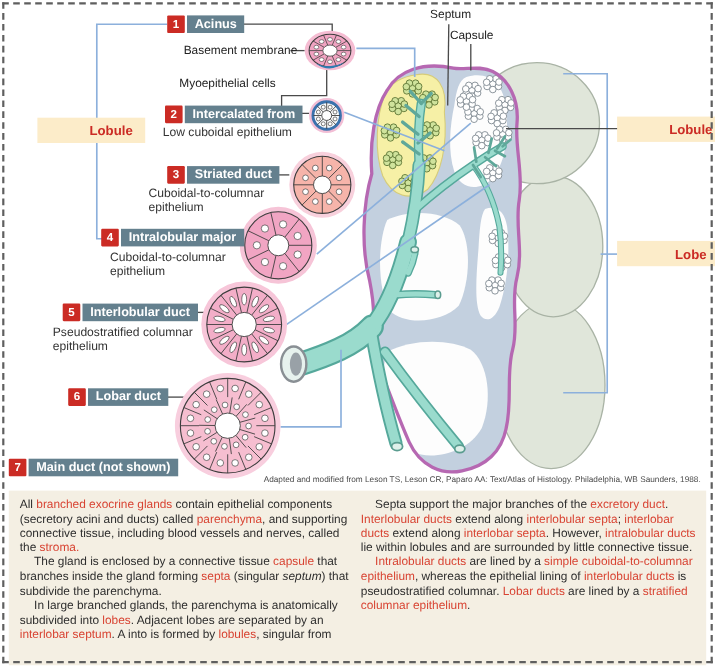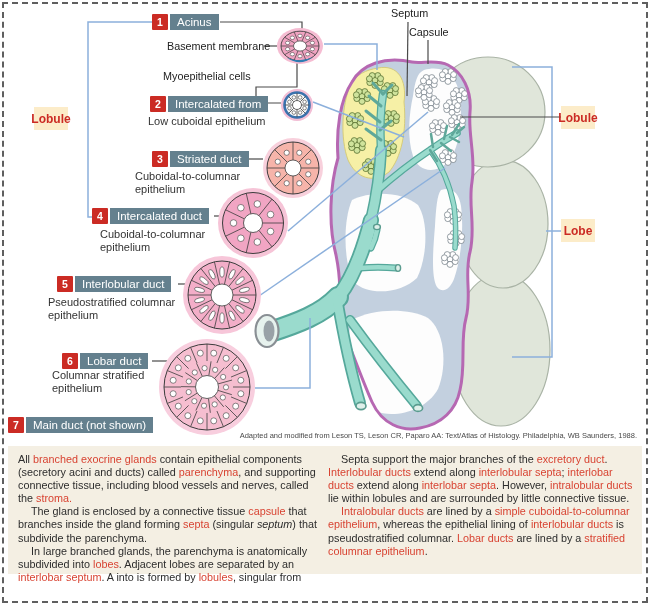--- a/index.html
+++ b/index.html
@@ -5,30 +5,30 @@
   html,body{margin:0;padding:0;background:#fff;}
   #stage{position:relative;width:650px;height:605px;background:#ffffff;
          font-family:"Liberation Sans",sans-serif;overflow:hidden;}
   .dashed-border{position:absolute;inset:2px;border:2px dashed #5f5f5f;
          pointer-events:none;z-index:30;}
   svg.canvas{position:absolute;left:0;top:0;z-index:1;}
   .struct{position:absolute;display:flex;align-items:stretch;gap:2px;z-index:5;}
   .num{width:16px;height:16px;background:#cb2b24;color:#fff;font-size:10.5px;
        font-weight:bold;display:flex;align-items:center;justify-content:center;
        border-radius:1px;}
-  .tag{background:#64808e;color:#fff;font-size:11.5px;font-weight:normal;
+  .tag{background:#64808e;color:#fff;font-size:11.5px;font-weight:bold;
        padding:1px 7px;display:flex;align-items:center;white-space:nowrap;}
   .sub{position:absolute;font-size:11px;color:#333;
        line-height:12.5px;z-index:5;}
   .ann{position:absolute;font-size:10.8px;color:#222;z-index:5;white-space:nowrap;}
-  .callout{position:absolute;width:34px;height:23px;background:#fcecc9;color:#cb2b24;
+  .callout{position:absolute;width:62px;height:23px;background:#fcecc9;color:#cb2b24;
        font-weight:bold;font-size:12px;display:flex;align-items:center;
-       justify-content:center;z-index:5;}
+       justify-content:center;z-index:5;padding-left:36px;}
   .attr{position:absolute;right:13px;top:431px;font-size:7.5px;color:#4a4a4a;z-index:5;}
-  .panel{position:absolute;left:8px;top:446px;width:634px;height:128px;
+  .panel{position:absolute;left:8px;top:446px;width:634px;height:160px;
        background:#f4efe3;z-index:4;}
   .col{position:absolute;top:7px;font-size:10.8px;line-height:13.1px;color:#2d2d2d;}
   .col p{margin:0;}
   .col p.ind{text-indent:13px;}
   .colL{left:10px;width:303px;}
   .colR{left:320px;width:306px;}
   .r{color:#d84332;}
   .i{font-style:italic;}
 </style>
 </head>
@@ -508,40 +508,39 @@
   <div class="struct" style="left:150px;top:96px">
     <span class="num">2</span>
     <span class="tag">Intercalated from</span>
   </div>
   <div class="struct" style="left:152px;top:151px">
     <span class="num">3</span>
     <span class="tag">Striated duct</span>
   </div>
   <div class="struct" style="left:92px;top:208px">
     <span class="num">4</span>
-    <span class="tag">Intercalated duct</span>
+    <span class="tag">Intralobular major</span>
   </div>
   <div class="struct" style="left:57px;top:276px">
     <span class="num">5</span>
     <span class="tag">Interlobular duct</span>
   </div>
   <div class="struct" style="left:62px;top:353px">
     <span class="num">6</span>
     <span class="tag">Lobar duct</span>
   </div>
   <div class="struct" style="left:8px;top:417px">
     <span class="num">7</span>
     <span class="tag">Main duct (not shown)</span>
   </div>
 
   <div class="sub" style="left:148px;top:115px;width:120px">Low cuboidal epithelium</div>
   <div class="sub" style="left:135px;top:170px;width:130px">Cuboidal-to-columnar epithelium</div>
   <div class="sub" style="left:100px;top:228px;width:135px">Cuboidal-to-columnar epithelium</div>
   <div class="sub" style="left:48px;top:296px;width:145px">Pseudostratified columnar epithelium</div>
-  <div class="sub" style="left:52px;top:369px;width:125px">Columnar stratified epithelium</div>
 
   <div class="ann" style="left:167px;top:40px">Basement membrane</div>
   <div class="ann" style="left:163px;top:70px">Myoepithelial cells</div>
   <div class="ann" style="left:391px;top:7px">Septum</div>
   <div class="ann" style="left:409px;top:26px">Capsule</div>
 
   <div class="callout" style="left:34px;top:107px">Lobule</div>
   <div class="callout" style="left:561px;top:106px">Lobule</div>
   <div class="callout" style="left:561px;top:219px">Lobe</div>
 

